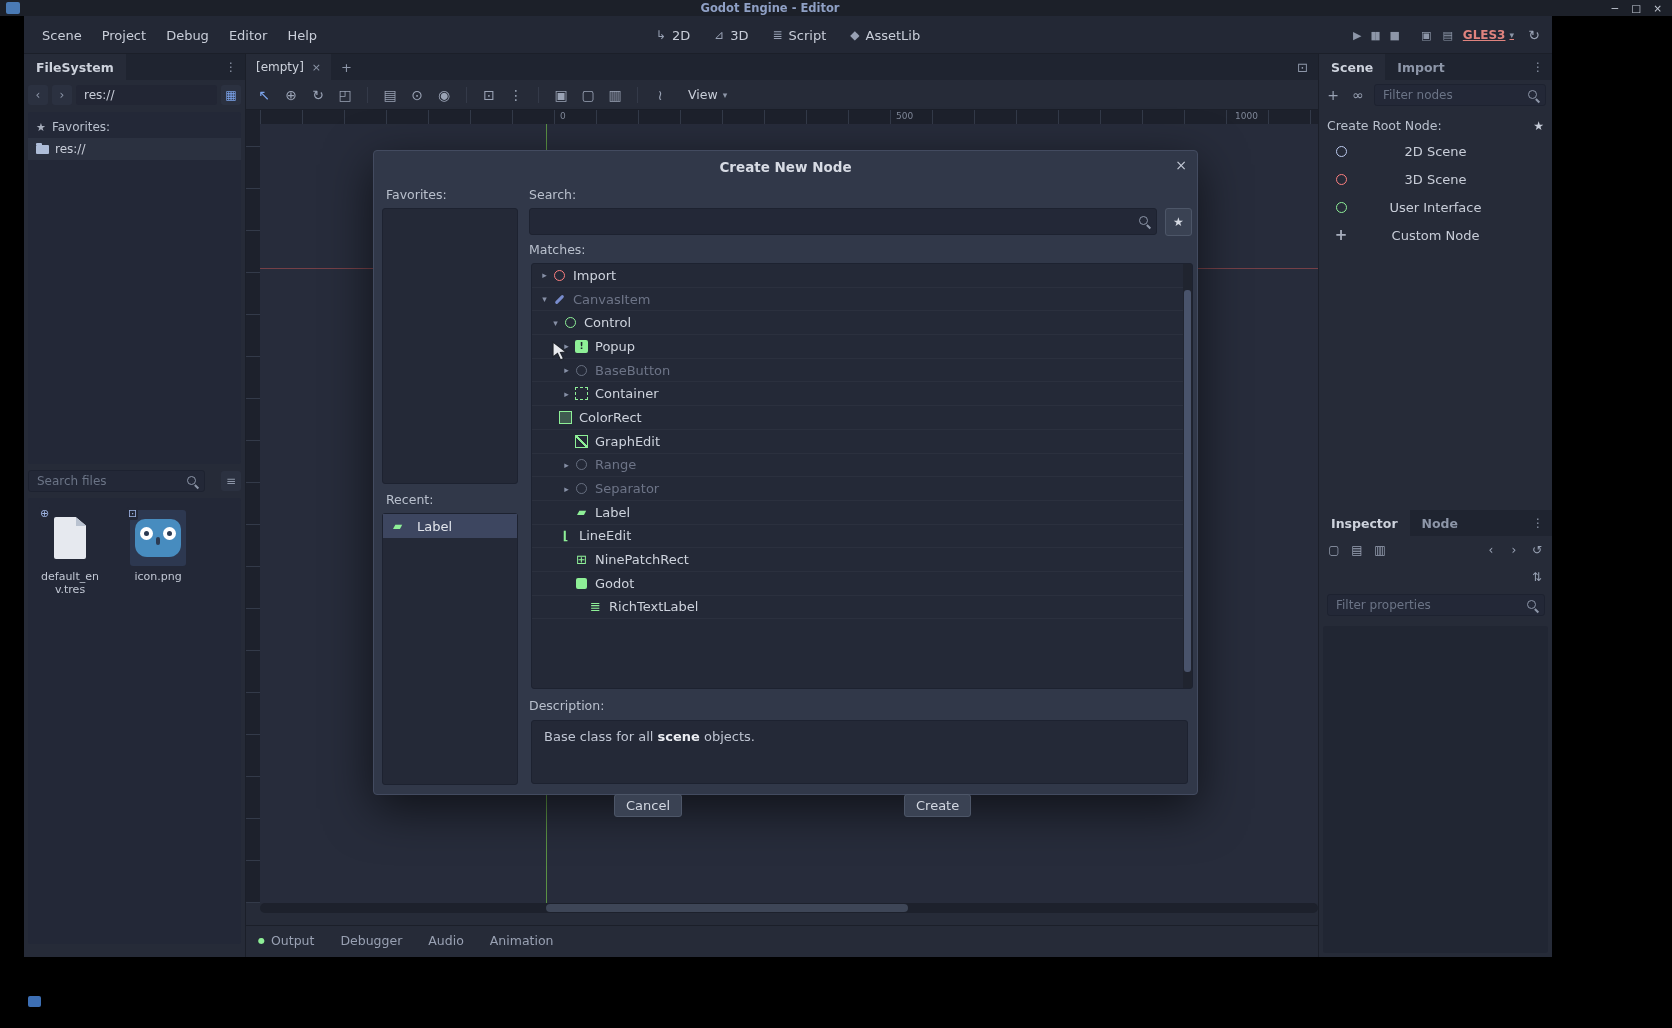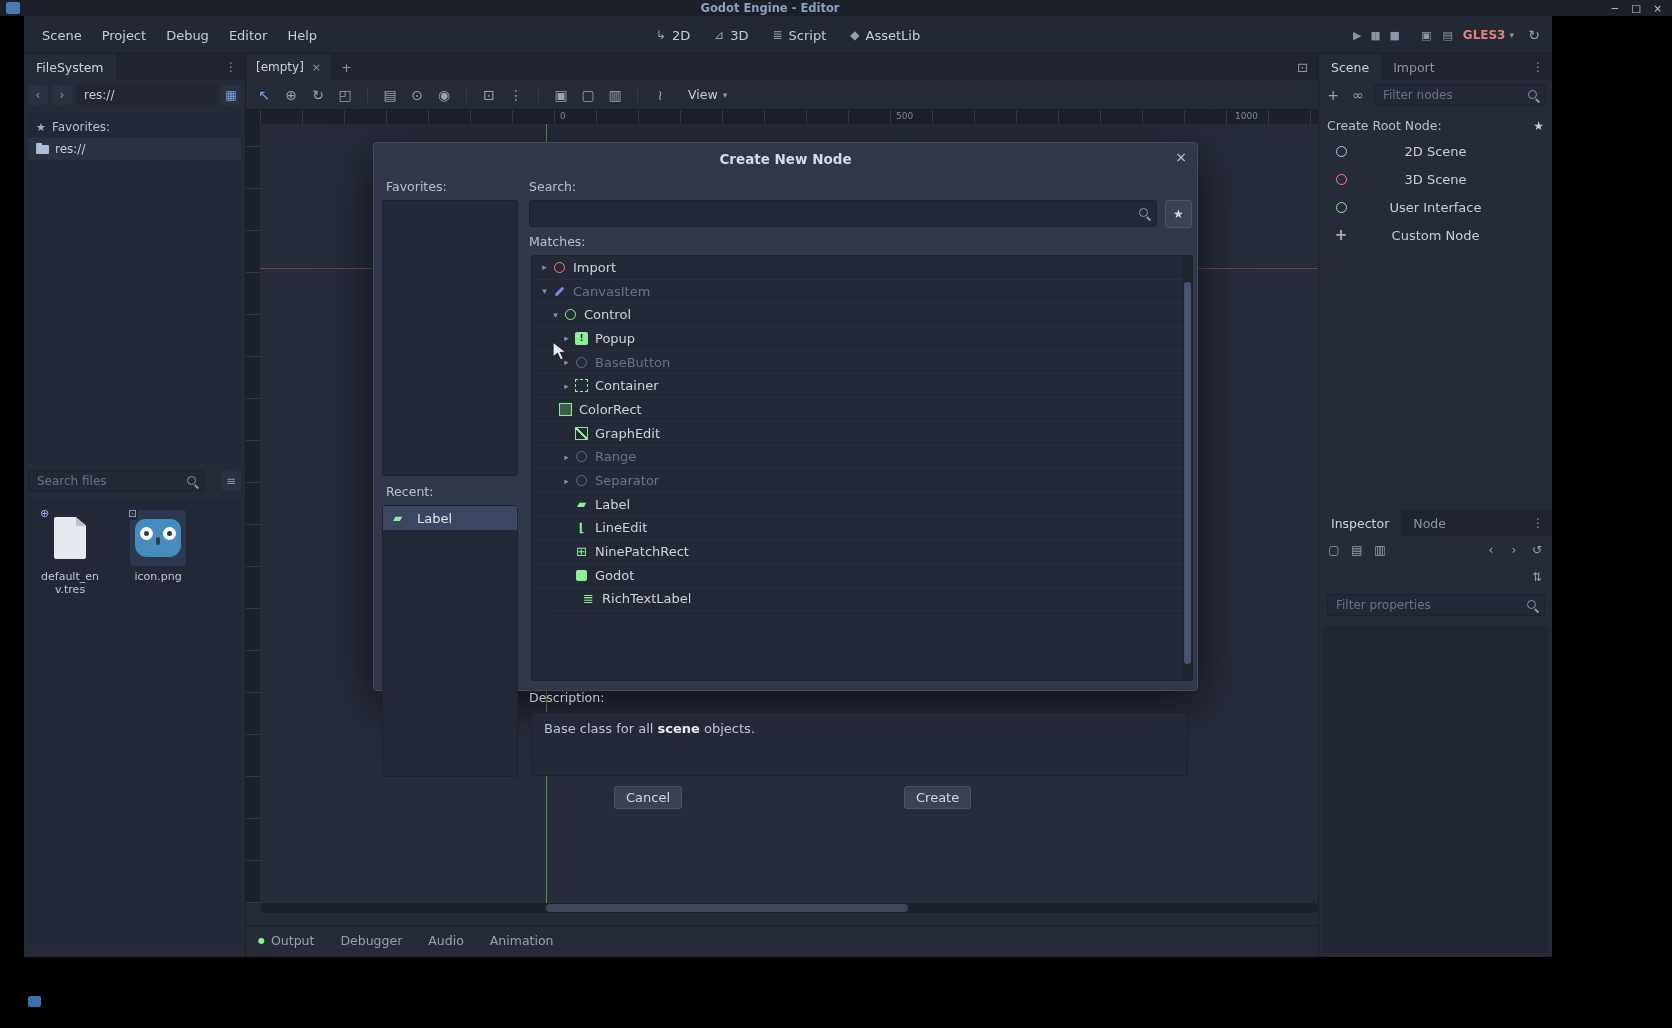--- a/index.html
+++ b/index.html
@@ -21,26 +21,26 @@
   .menu-items{position:absolute;left:8px;top:0;height:38px;display:flex;align-items:center;}
   .menu-item{padding:0 10px;font-size:13px;color:#c9ced9;}
   .workspaces{position:absolute;left:50%;transform:translateX(-50%);top:0;height:38px;display:flex;gap:24px;align-items:center;}
   .ws-btn{display:flex;align-items:center;gap:6px;}
   .ws-ico{color:#97a0b3;font-size:12px;}
   .ws-label{font-size:13px;color:#c9ced9;}
   .mb-right{position:absolute;right:10px;top:0;height:38px;display:flex;align-items:center;gap:12px;}
   .playback{display:flex;gap:11px;align-items:center;}
   .pb-btn{color:#8d96a8;font-size:11px;letter-spacing:-2px;}
   .pb-btn.gap{margin-left:12px;letter-spacing:0;}
-  .renderer-btn{display:flex;gap:4px;align-items:center;font-weight:bold;font-size:12px;color:#e0837e;}
+  .renderer-btn{display:flex;gap:4px;align-items:center;font-weight:bold;font-size:12px;color:#e0837e;text-decoration:underline;}
   .caret{color:#8d96a8;font-size:9px;font-weight:normal;}
 
   
   .dock-head{height:26px;background:#1f2430;display:flex;align-items:stretch;position:relative;}
-  .dock-tab{padding:0 12px;display:flex;align-items:center;font-size:12.5px;color:#8d96a8;}
+  .dock-tab{padding:0 12px;display:flex;align-items:center;font-size:12.5px;color:#8d96a8;font-weight:bold;}
   .dock-tab.active{background:#262b38;color:#cdd2dc;}
   .vdots{margin-left:auto;padding:0 8px;display:flex;align-items:center;color:#8d96a8;font-size:12px;}
   .tabs-row{display:flex;align-items:stretch;}
   .input-wrap{position:relative;flex:1;display:flex;align-items:center;}
   .input-wrap input{width:100%;height:22px;background:#232837;border:1px solid #1d2230;border-radius:3px;color:#d0d5df;font-size:12px;padding:0 22px 0 8px;outline:none;}
   .input-wrap input::placeholder{color:#6b7486;}
   .input-wrap .mag{position:absolute;right:6px;}
   .mag{position:relative;width:13px;height:13px;display:inline-block;flex:none;}
   .mag::before{content:"";position:absolute;left:1px;top:1px;width:7px;height:7px;border:1.5px solid #8d96a8;border-radius:50%;}
   .mag::after{content:"";position:absolute;left:9px;top:9px;width:4.5px;height:1.5px;background:#8d96a8;transform:rotate(45deg);transform-origin:left center;}
@@ -113,21 +113,21 @@
   .oi-plus{color:#a7aebd;font-size:15px;font-weight:bold;}
   .dock-head.insp{position:absolute;top:456px;left:0;width:100%;}
   .insp-toolbar{position:absolute;top:482px;left:0;width:100%;height:28px;display:flex;align-items:center;padding:0 8px;}
   #insp-tb-left{display:flex;gap:9px;}
   #insp-tb-right{margin-left:auto;display:flex;gap:9px;}
   .insp-row2{position:absolute;top:512px;right:8px;height:22px;display:flex;align-items:center;}
   .insp-filter{position:absolute;top:540px;left:8px;width:218px;}
   .insp-content{position:absolute;top:572px;left:4px;right:4px;bottom:4px;background:#212633;border-radius:3px;}
 
   
-  .dialog{position:absolute;left:373px;top:142px;width:825px;height:549px;background:#313849;border:1px solid #434b60;border-radius:4px;box-shadow:0 14px 48px rgba(0,0,0,.6);z-index:40;}
+  .dialog{position:absolute;left:373px;top:150px;width:825px;height:645px;background:#313849;border:1px solid #434b60;border-radius:4px;box-shadow:0 14px 48px rgba(0,0,0,.6);z-index:40;}
   .dlg-title{position:absolute;top:8px;left:0;width:100%;text-align:center;font-weight:bold;font-size:13.5px;color:#d7dbe4;}
   .dlg-close{position:absolute;top:6px;right:10px;font-size:14px;color:#c3c9d6;z-index:2;}
   .lbl{position:absolute;font-size:12.5px;color:#b9c0cd;}
   .box{position:absolute;background:#242937;border:1px solid #1d2230;border-radius:3px;}
   .fav-lbl{left:12px;top:36px;} .fav-box{left:8px;top:57px;width:136px;height:276px;}
   .rec-lbl{left:12px;top:341px;} .rec-box{left:8px;top:362px;width:136px;height:272px;}
   .recent-row{height:24px;display:flex;align-items:center;gap:6px;padding:0 6px;font-size:13px;color:#e2e5ec;}
   .recent-row.sel{background:#3d4660;}
   .search-lbl{left:155px;top:36px;}
   .dlg-search{position:absolute;left:155px;top:57px;width:628px;}
@@ -490,36 +490,36 @@
           <div class="tree-row dim" style="padding-left: 28px;">
             <span class="exp">▸</span>
             <span class="ti ti-gray-circle"></span>
             <span class="tree-label">Separator</span>
           </div>
           <div class="tree-row" style="padding-left: 28px;">
             <span class="exp"></span>
             <span class="ti ti-label"></span>
             <span class="tree-label">Label</span>
           </div>
-          <div class="tree-row" style="padding-left: 28px;">
+          <div class="tree-row" style="padding-left: 12px;">
             <span class="exp"></span>
             <span class="ti ti-lineedit"></span>
             <span class="tree-label">LineEdit</span>
           </div>
           <div class="tree-row" style="padding-left: 28px;">
             <span class="exp"></span>
             <span class="ti ti-ninepatch"></span>
             <span class="tree-label">NinePatchRect</span>
           </div>
           <div class="tree-row" style="padding-left: 28px;">
             <span class="exp"></span>
             <span class="ti ti-panel"></span>
             <span class="tree-label">Godot</span>
           </div>
-          <div class="tree-row" style="padding-left: 16px; margin-left: 19px;">
+          <div class="tree-row" style="padding-left: 42px;">
             <span class="exp"></span>
             <span class="ti ti-richtext"></span>
             <span class="tree-label">RichTextLabel</span>
           </div>
         </div>
       <div class="vscroll">
         <div class="vthumb"></div>
       </div>
     </div>
 

